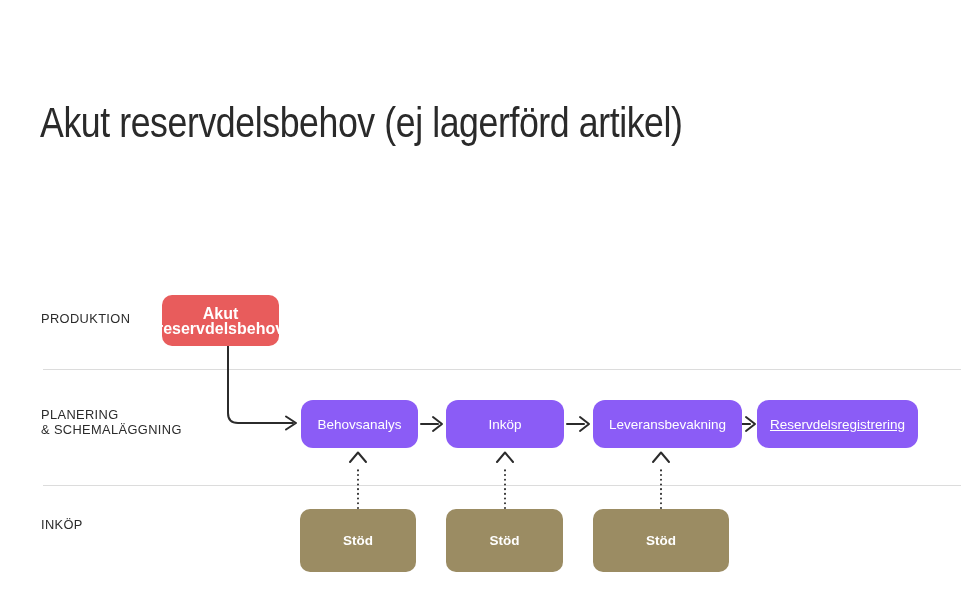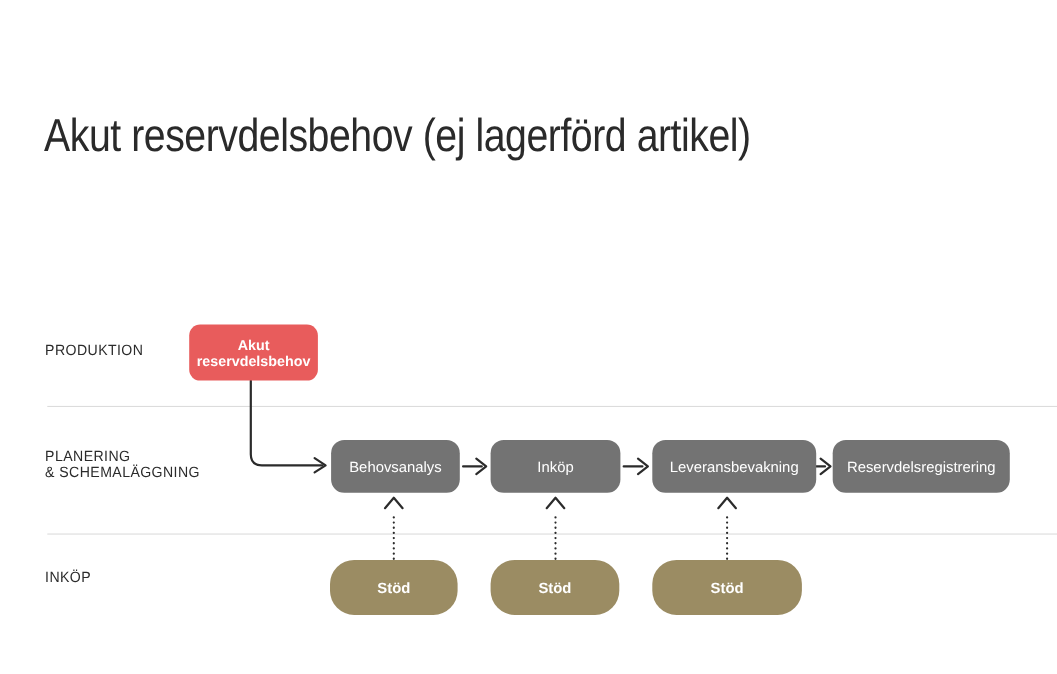--- a/index.html
+++ b/index.html
@@ -22,36 +22,36 @@
     transform:scaleX(.95);transform-origin:left top;
   }
   .lane-divider{
     position:absolute;left:43px;width:918px;height:1px;background:#dcdcdc;
   }
   .node{
     position:absolute;display:flex;align-items:center;justify-content:center;
     text-align:center;color:#ffffff;box-sizing:border-box;
   }
   .node-trigger{
-    left:172px;top:295px;width:117px;height:51px;border-radius:10px;
-    background:#e85c5c;font-size:13px;font-weight:600;line-height:15px;
+    left:162px;top:295px;width:117px;height:51px;border-radius:10px;
+    background:#e85c5c;font-size:16px;font-weight:600;line-height:15px;
     padding:0 10px;
   }
   .node-process{
-    top:400px;height:48px;border-radius:12px;background:#737373;
+    top:400px;height:48px;border-radius:12px;background:#8b5cf6;
     font-size:13.5px;font-weight:500;
   }
   .node-support{
-    top:509px;height:50px;border-radius:22px;background:#9b8c63;
+    top:509px;height:63px;border-radius:10px;background:#9b8c63;
     font-size:13.5px;font-weight:600;
   }
   .np0{left:301px;width:117px;}
   .np1{left:446px;width:118px;}
   .np2{left:593px;width:149px;}
-  .np3{left:757px;width:161px;}
+  .np3{left:757px;width:161px;text-decoration:underline;}
   .ns0{left:300px;width:116px;}
   .ns1{left:446px;width:117px;}
   .ns2{left:593px;width:136px;}
   .connectors{
     position:absolute;left:0;top:0;width:961px;height:613px;pointer-events:none;
   }
   .connectors path{fill:none;stroke:#2b2b2b;stroke-width:2;stroke-linecap:round;stroke-linejoin:round;}
   .connectors path.dotty{stroke-dasharray:0.1 4.6;}
 </style>
 </head>

